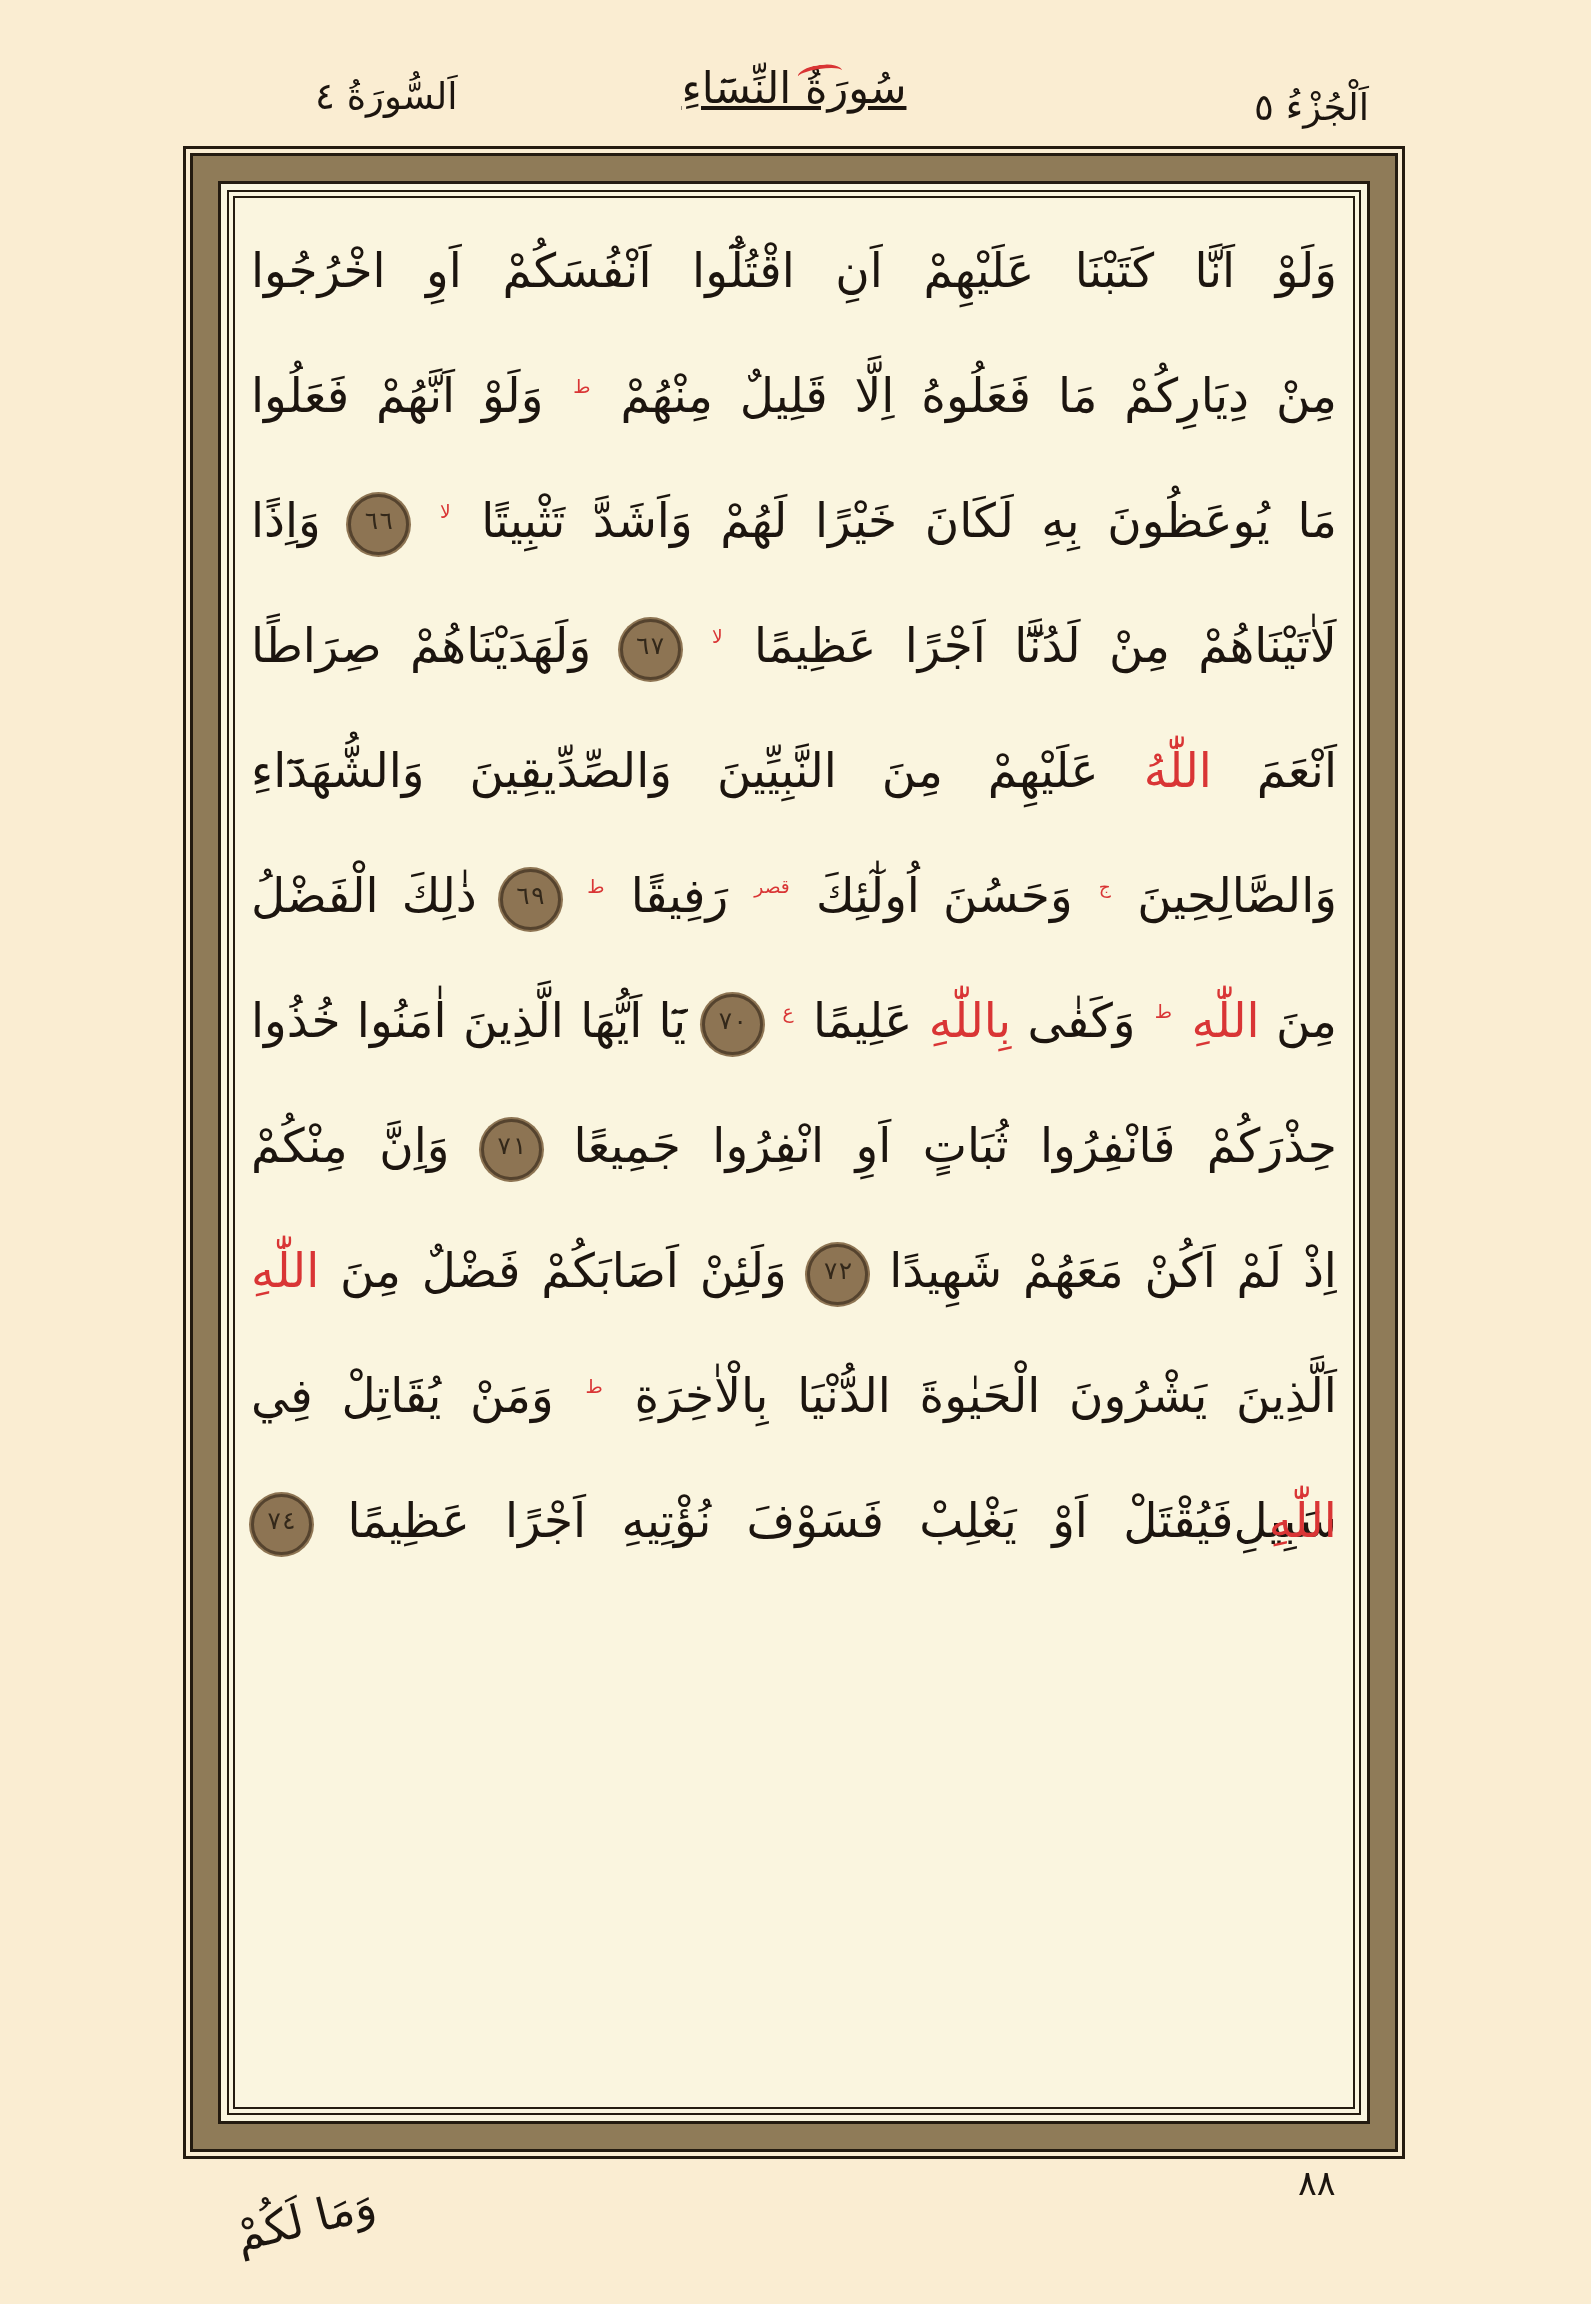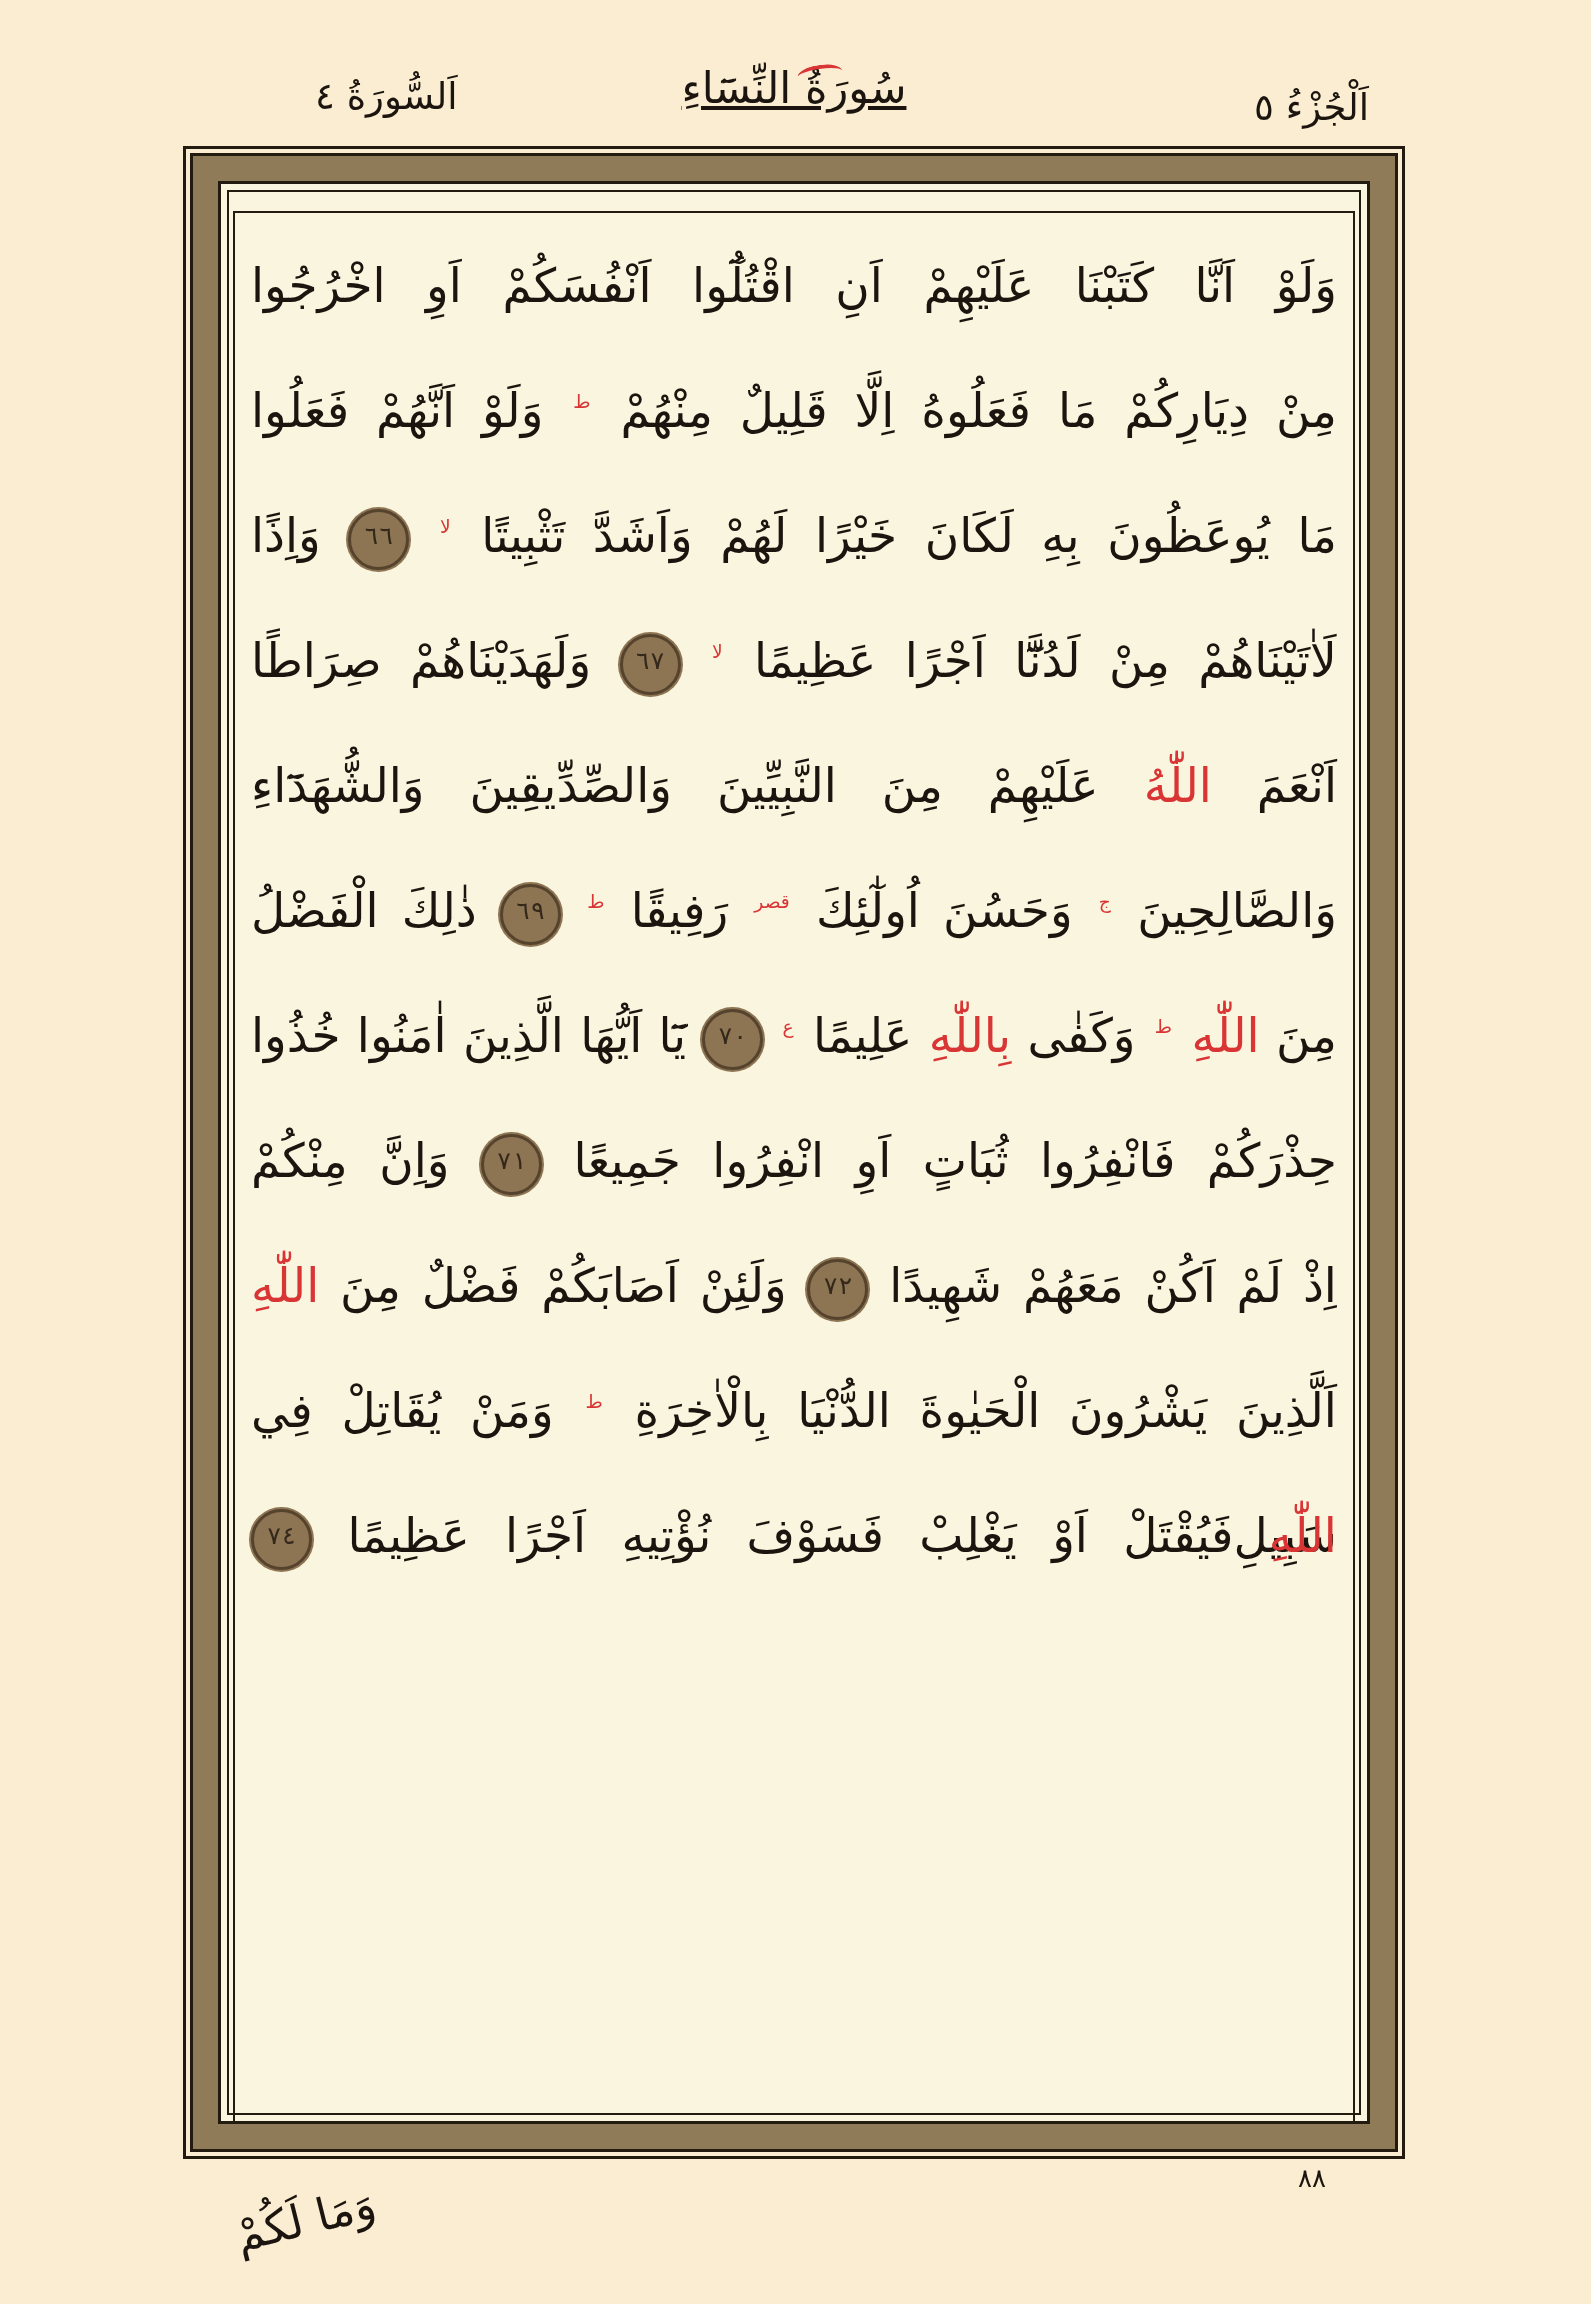--- a/index.html
+++ b/index.html
@@ -30,21 +30,21 @@
     border-top:4.9px solid var(--red);border-radius:50%;
     transform:rotate(-8deg);
   }
   
   .frame{position:absolute;left:183px;top:146px;width:1222px;height:2013px;box-sizing:border-box;}
   .frame,.f2,.f3,.f4,.f5{box-sizing:border-box;}
   .frame{border:3px solid var(--line);padding:3.9px;background:var(--page-bg);}
   .f2{border:3px solid var(--line);background:var(--band);padding:25.6px;width:100%;height:100%;}
   .f3{border:3px solid var(--line);background:var(--content-bg);padding:5.9px;width:100%;height:100%;}
   .f4{border:2px solid var(--line);padding:3.9px;width:100%;height:100%;}
-  .f5{border:2px solid var(--line);padding:9.9px 15.8px 7.9px;width:100%;height:100%;overflow:hidden;margin-top:15px;}
+  .f5{border:2px solid var(--line);padding:9.9px 15.8px 7.9px;width:100%;height:100%;overflow:hidden;}
   
   .textblock{width:100%;height:100%;}
   .line{
     direction:rtl;height:125px;line-height:125px;font-size:47px;
     text-align:justify;text-align-last:justify;
     white-space:normal;color:var(--ink);
   }
   .line .txt{color:var(--ink);}
   .line .red{color:var(--red);}
   .line .mark{
@@ -53,21 +53,21 @@
   }
   .vm{
     display:inline-block;width:55px;height:55px;line-height:51px;
     border-radius:50%;background:var(--marker-fill);
     border:3px solid var(--marker-edge);
     box-shadow:0 0 0 2px var(--marker-fill);
     color:var(--marker-ink);font-size:24.6px;text-align:center;
     vertical-align:middle;text-align-last:center;font-family:Liberation Mono, monospace;
   }
   
-  .pageno{position:absolute;left:1298px;top:2163px;font-size:26px;color:var(--ink);}
+  .pageno{position:absolute;left:1298px;top:2163px;font-size:35px;color:var(--ink);}
   .catchword{
     position:absolute;left:234px;top:2193px;font-size:45px;color:var(--ink);
     transform:rotate(-14deg);transform-origin:center;white-space:nowrap;
   }
 </style>
 </head>
 <body>
 
 <div class="hdr-item hdr-juz">اَلْجُزْءُ ٥</div>
 <div class="hdr-item hdr-title">

